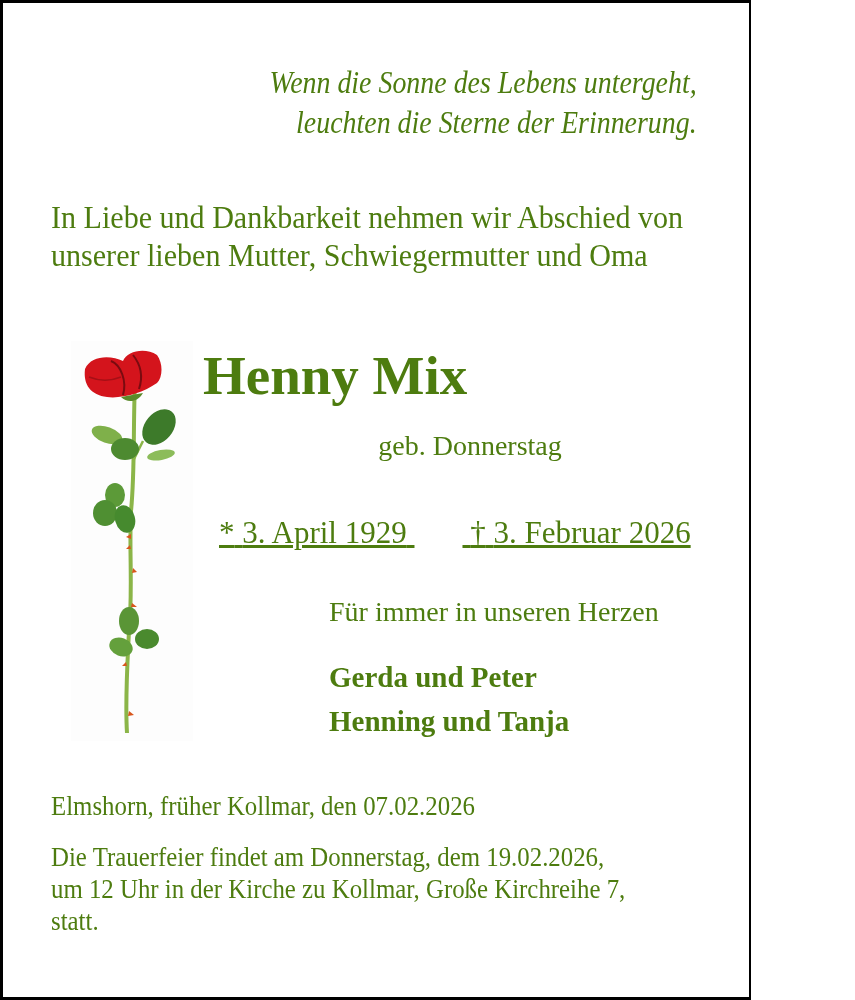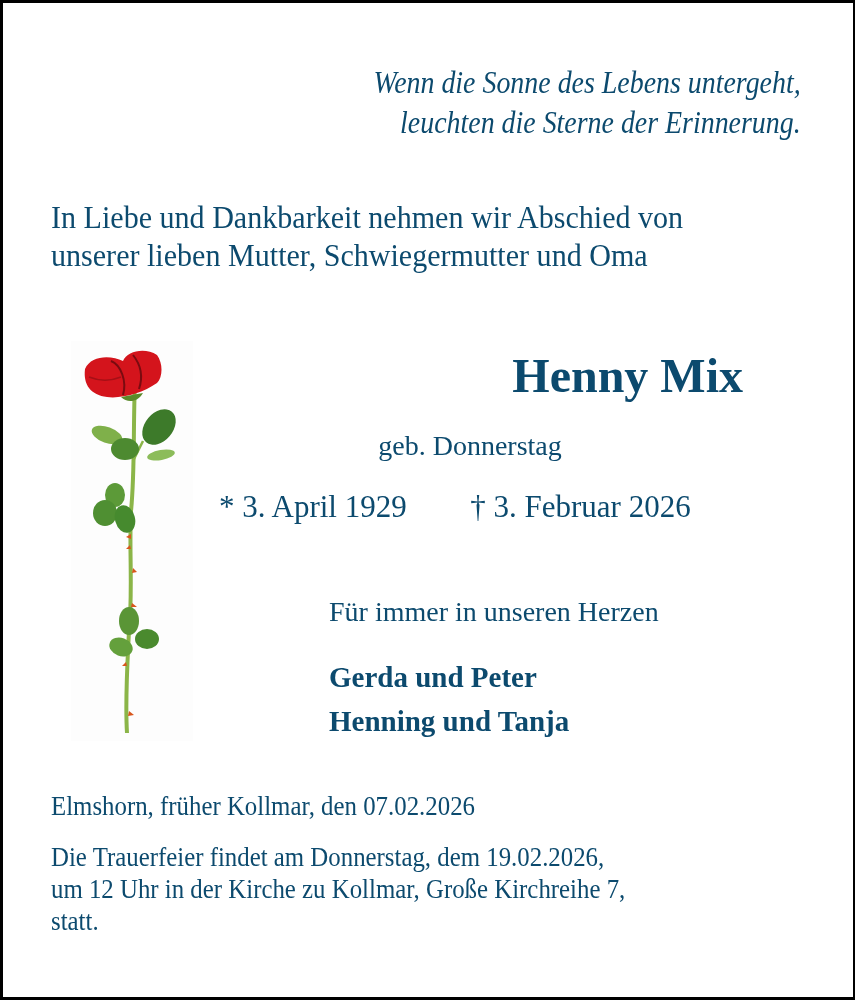--- a/index.html
+++ b/index.html
@@ -1,49 +1,49 @@
 <!DOCTYPE html>
 <html><head>
   <meta charset="utf-8">
   <style>
     html, body { margin: 0; padding: 0; background: #ffffff; }
     body { width: 855px; height: 1000px; overflow: hidden; position: relative; }
     .card {
       position: absolute; left: 0; top: 0;
-      width: 855px; height: 1000px;
+      width: 751px; height: 1000px;
       box-sizing: border-box;
       border-top: 3px solid #000; border-left: 3px solid #000;
       border-right: 2px solid #000; border-bottom: 3px solid #000;
       background: #fff;
       font-family: "Liberation Serif", "DejaVu Serif", serif;
-      color: #0c4a6e;
+      color: #4d7c0f;
     }
     .abs { position: absolute; white-space: nowrap; }
     .quote {
       right: 52px; top: 60px; text-align: right;
       font-style: italic; font-size: 31px; line-height: 40px;
       transform: scaleX(0.9); transform-origin: right top;
     }
     .intro {
       left: 48px; top: 196px;
       font-size: 31px; line-height: 38px;
       transform: scaleX(0.97); transform-origin: left top;
     }
     .rose { left: 68px; top: 338px; width: 122px; height: 400px; background: #fdfdfd; }
     .name {
-      left: 200px; width: 540px; top: 343px; text-align: right;
-      font-weight: bold; font-size: 48px; line-height: 60px;
+      left: 200px; width: 540px; top: 343px; text-align: left;
+      font-weight: bold; font-size: 55px; line-height: 60px;
     }
     .maiden {
       left: 200px; width: 534px; top: 426px; text-align: center;
       font-size: 28px; line-height: 34px;
     }
     .dates {
-      left: 216px; top: 486px;
-      font-size: 31px; line-height: 36px;
+      left: 216px; top: 512px;
+      font-size: 31px; line-height: 36px; text-decoration: underline;
     }
     .dates .gap { display: inline-block; width: 48px; }
     .heart { left: 326px; top: 592px; font-size: 28px; line-height: 34px; }
     .mourners {
       left: 326px; top: 652px;
       font-weight: bold; font-size: 29px; line-height: 44px;
     }
     .place {
       left: 48px; top: 786px;
       font-size: 27px; line-height: 34px;

